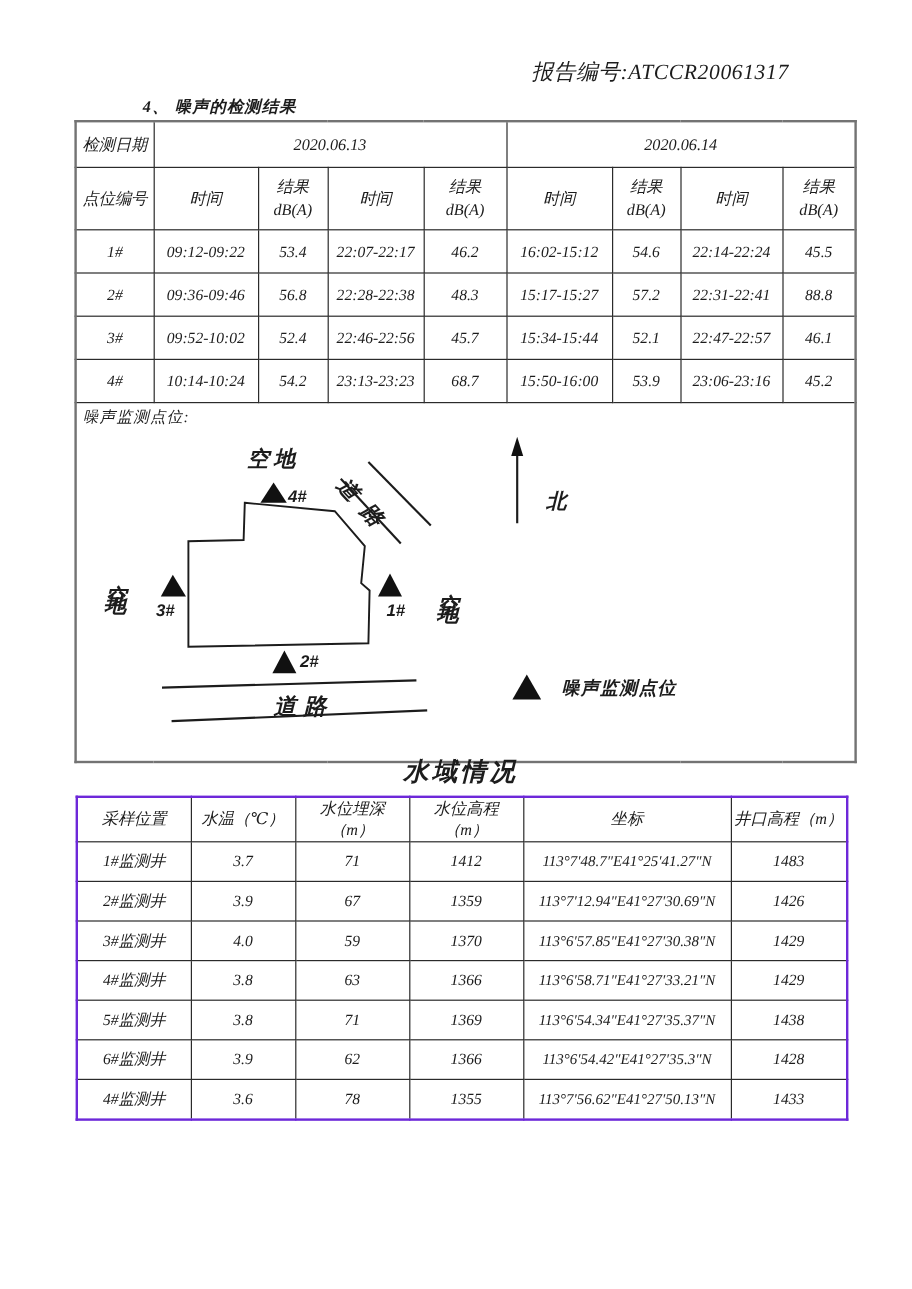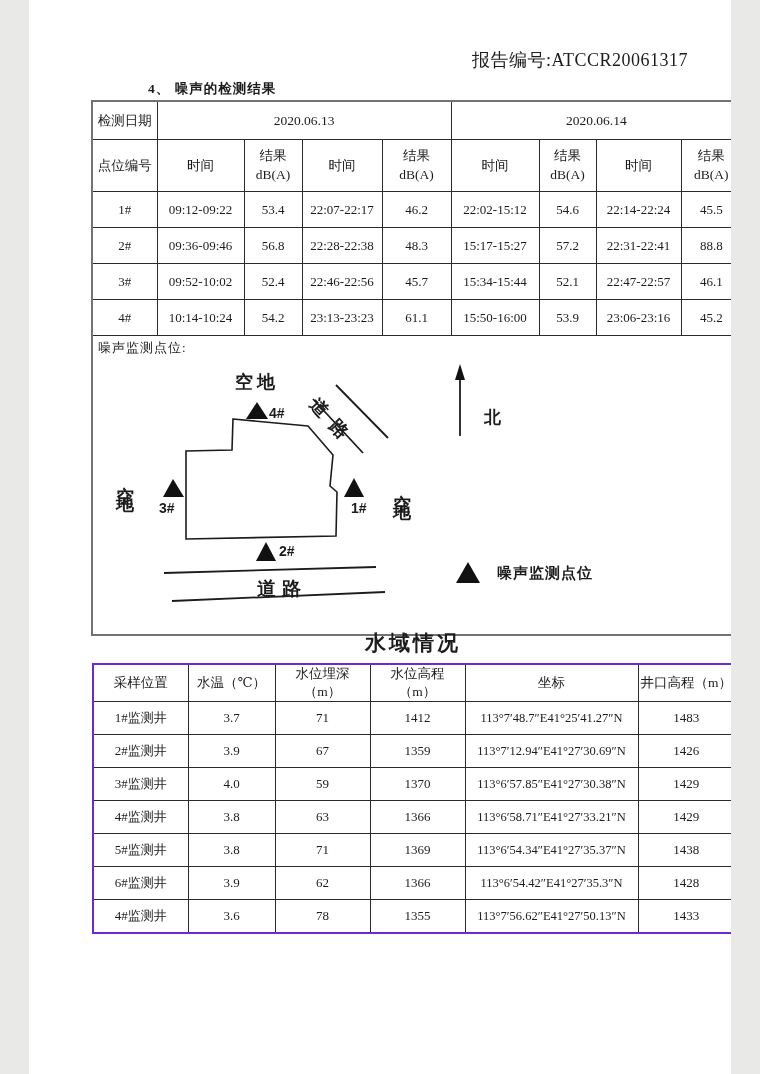--- a/index.html
+++ b/index.html
@@ -1,19 +1,19 @@
 <!DOCTYPE html>
 <html><head>
 <meta charset="utf-8">
 <style>
   html,body{margin:0;padding:0;background:#e9e9e7;}
   .page{
-    position:relative;width:702px;height:1074px;background:#ffffff;
+    position:relative;width:760px;height:1074px;background:#ffffff;
     margin:0 auto;overflow:hidden;
-    font-family:"Liberation Serif","DejaVu Serif",serif;color:#1c1c1c;
+    font-family:"Liberation Serif","DejaVu Serif",serif;color:#1c1c1c;font-style:italic;
   }
   .report-no{position:absolute;left:443px;top:48px;font-size:18px;letter-spacing:0.5px;}
   .section-title{position:absolute;left:119px;top:80px;font-size:13.5px;font-weight:700;letter-spacing:1px;}
 
   table{border-collapse:collapse;table-layout:fixed;}
   td{border:1px solid #2b2b2b;text-align:center;vertical-align:middle;
      font-size:13px;padding:0 2px;overflow:hidden;}
 
   .t1{position:absolute;left:62px;top:100px;width:651px;border:2px solid #737373;}
   .t1 tr.h1 td{height:37px;font-size:13.5px;}
@@ -100,21 +100,21 @@
         <span>结果</span>
         <span>dB(A)</span>
       </td>
     </tr>
     <tr class="dr">
       <td>1#</td>
       <td>09:12-09:22</td>
       <td>53.4</td>
       <td>22:07-22:17</td>
       <td>46.2</td>
-      <td>22:02-15:12</td>
+      <td>16:02-15:12</td>
       <td>54.6</td>
       <td>22:14-22:24</td>
       <td>45.5</td>
     </tr>
     <tr class="dr">
       <td>2#</td>
       <td>09:36-09:46</td>
       <td>56.8</td>
       <td>22:28-22:38</td>
       <td>48.3</td>
@@ -132,21 +132,21 @@
       <td>15:34-15:44</td>
       <td>52.1</td>
       <td>22:47-22:57</td>
       <td>46.1</td>
     </tr>
     <tr class="dr">
       <td>4#</td>
       <td>10:14-10:24</td>
       <td>54.2</td>
       <td>23:13-23:23</td>
-      <td>61.1</td>
+      <td>68.7</td>
       <td>15:50-16:00</td>
       <td>53.9</td>
       <td>23:06-23:16</td>
       <td>45.2</td>
     </tr>
     <tr>
       <td colspan="9" class="diagram-cell">
         <div class="diagram">
           <svg width="648" height="298" viewBox="0 0 648 298">
             <polygon points="140,83 215,90 240,119 237,150 244,156 243,200 93,203 93,115 139,114" fill="none" stroke="#1c1c1c" stroke-width="1.6"></polygon>

